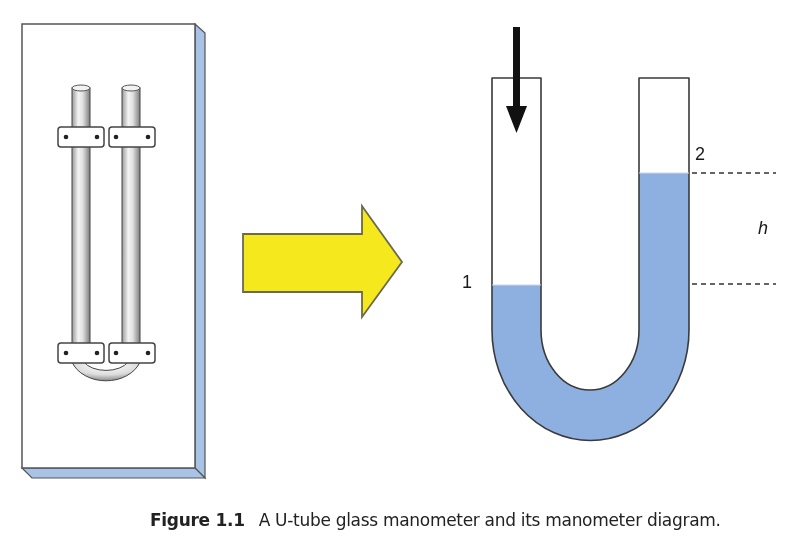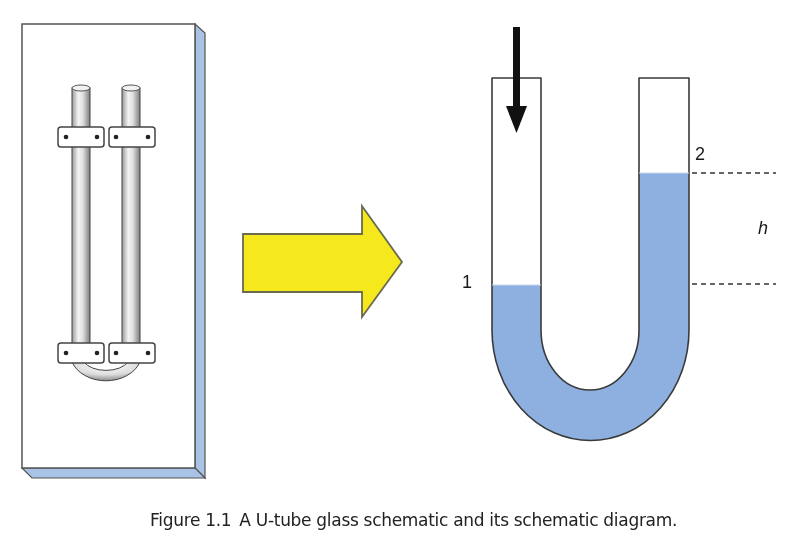--- a/index.html
+++ b/index.html
@@ -1,21 +1,21 @@
 <!DOCTYPE html>
 <html><head>
 <meta charset="utf-8">
 <style>
   html, body { margin: 0; padding: 0; background: #ffffff; }
   body { width: 800px; height: 558px; position: relative; overflow: hidden; font-family: "DejaVu Sans", sans-serif; }
   #figure { position: absolute; left: 0; top: 0; width: 800px; height: 490px; }
   .lbl { font-family: "Liberation Sans", sans-serif; font-size: 18px; fill: #1a1a1a; }
   .lbl-h { font-family: "Liberation Sans", sans-serif; font-size: 18px; font-style: italic; fill: #1a1a1a; }
   #caption { position: absolute; left: 150px; top: 510px; font-family: "DejaVu Sans", sans-serif; font-size: 17px; color: #222; white-space: nowrap; letter-spacing: -0.3px; }
-  #caption .fig-num { font-weight: normal; margin-right: 8px; }
+  #caption .fig-num { font-weight: bold; margin-right: 14px; }
 </style>
 </head>
 <body>
 
 <svg id="figure" viewBox="0 0 800 490" xmlns="http://www.w3.org/2000/svg">
   <defs>
     <linearGradient id="tubeGrad" x1="0" x2="1" y1="0" y2="0">
       <stop offset="0" stop-color="#9a9a9a"></stop>
       <stop offset="0.35" stop-color="#f4f4f4"></stop>
       <stop offset="0.6" stop-color="#e0e0e0"></stop>
@@ -87,14 +87,14 @@
 
   <line x1="692" y1="173" x2="776" y2="173" stroke="#333" stroke-width="1.4" stroke-dasharray="5,4"></line>
   <line x1="692" y1="284" x2="776" y2="284" stroke="#333" stroke-width="1.4" stroke-dasharray="5,4"></line>
 
   <text class="lbl" x="462" y="288">1</text>
   <text class="lbl" x="695" y="160">2</text>
   <text class="lbl-h" x="758" y="234">h</text>
 </svg>
 
 <div id="caption">
-  <span class="fig-num">Figure 1.1</span><span>A U-tube glass schematic and its schematic diagram.</span>
+  <span class="fig-num">Figure 1.1</span><span>A U-tube glass manometer and its manometer diagram.</span>
 </div>
 
 </body></html>

